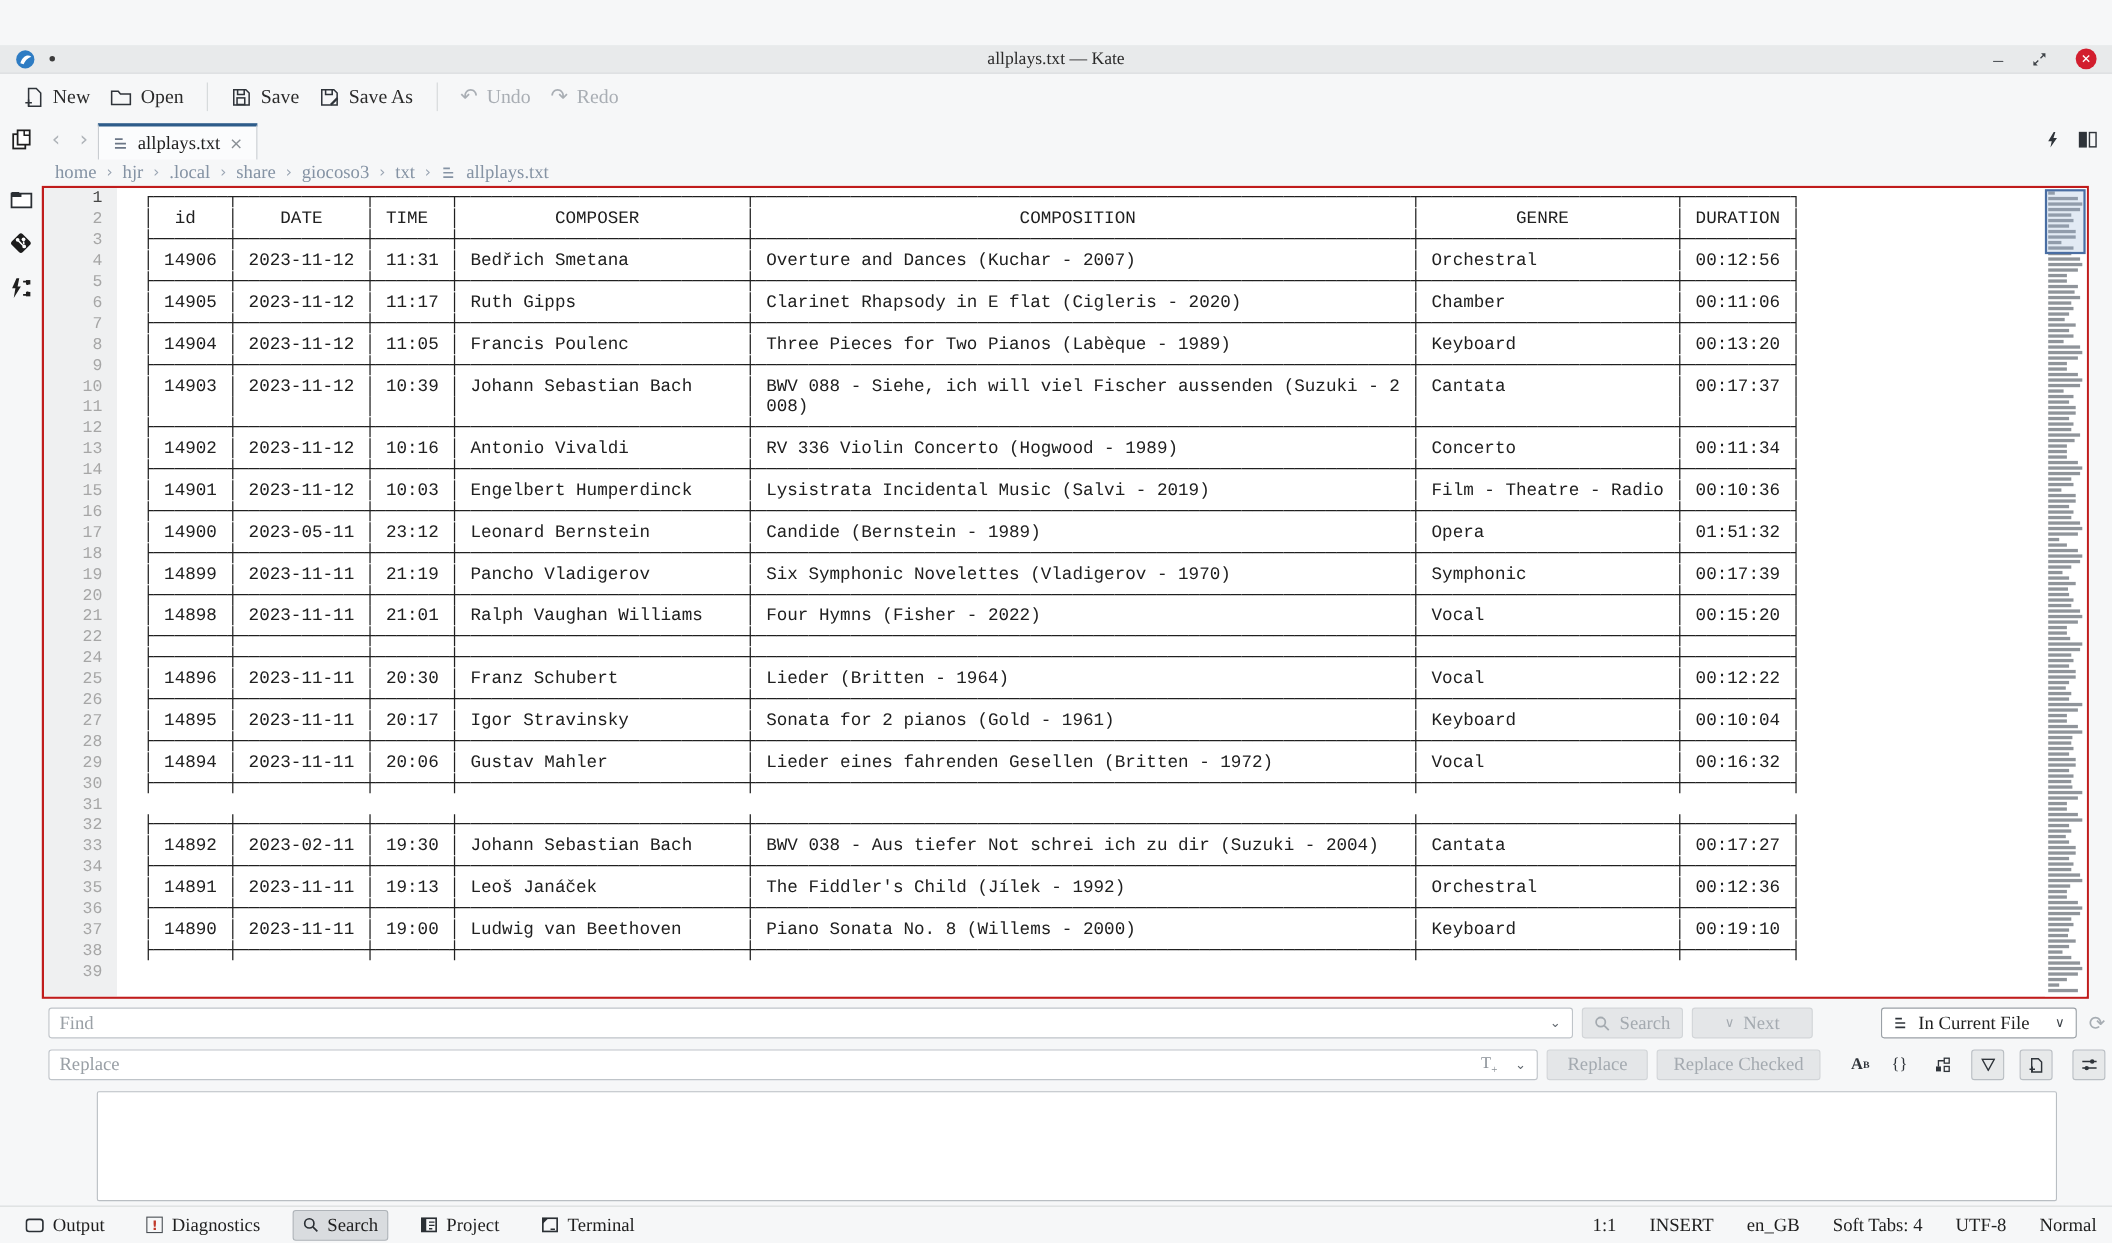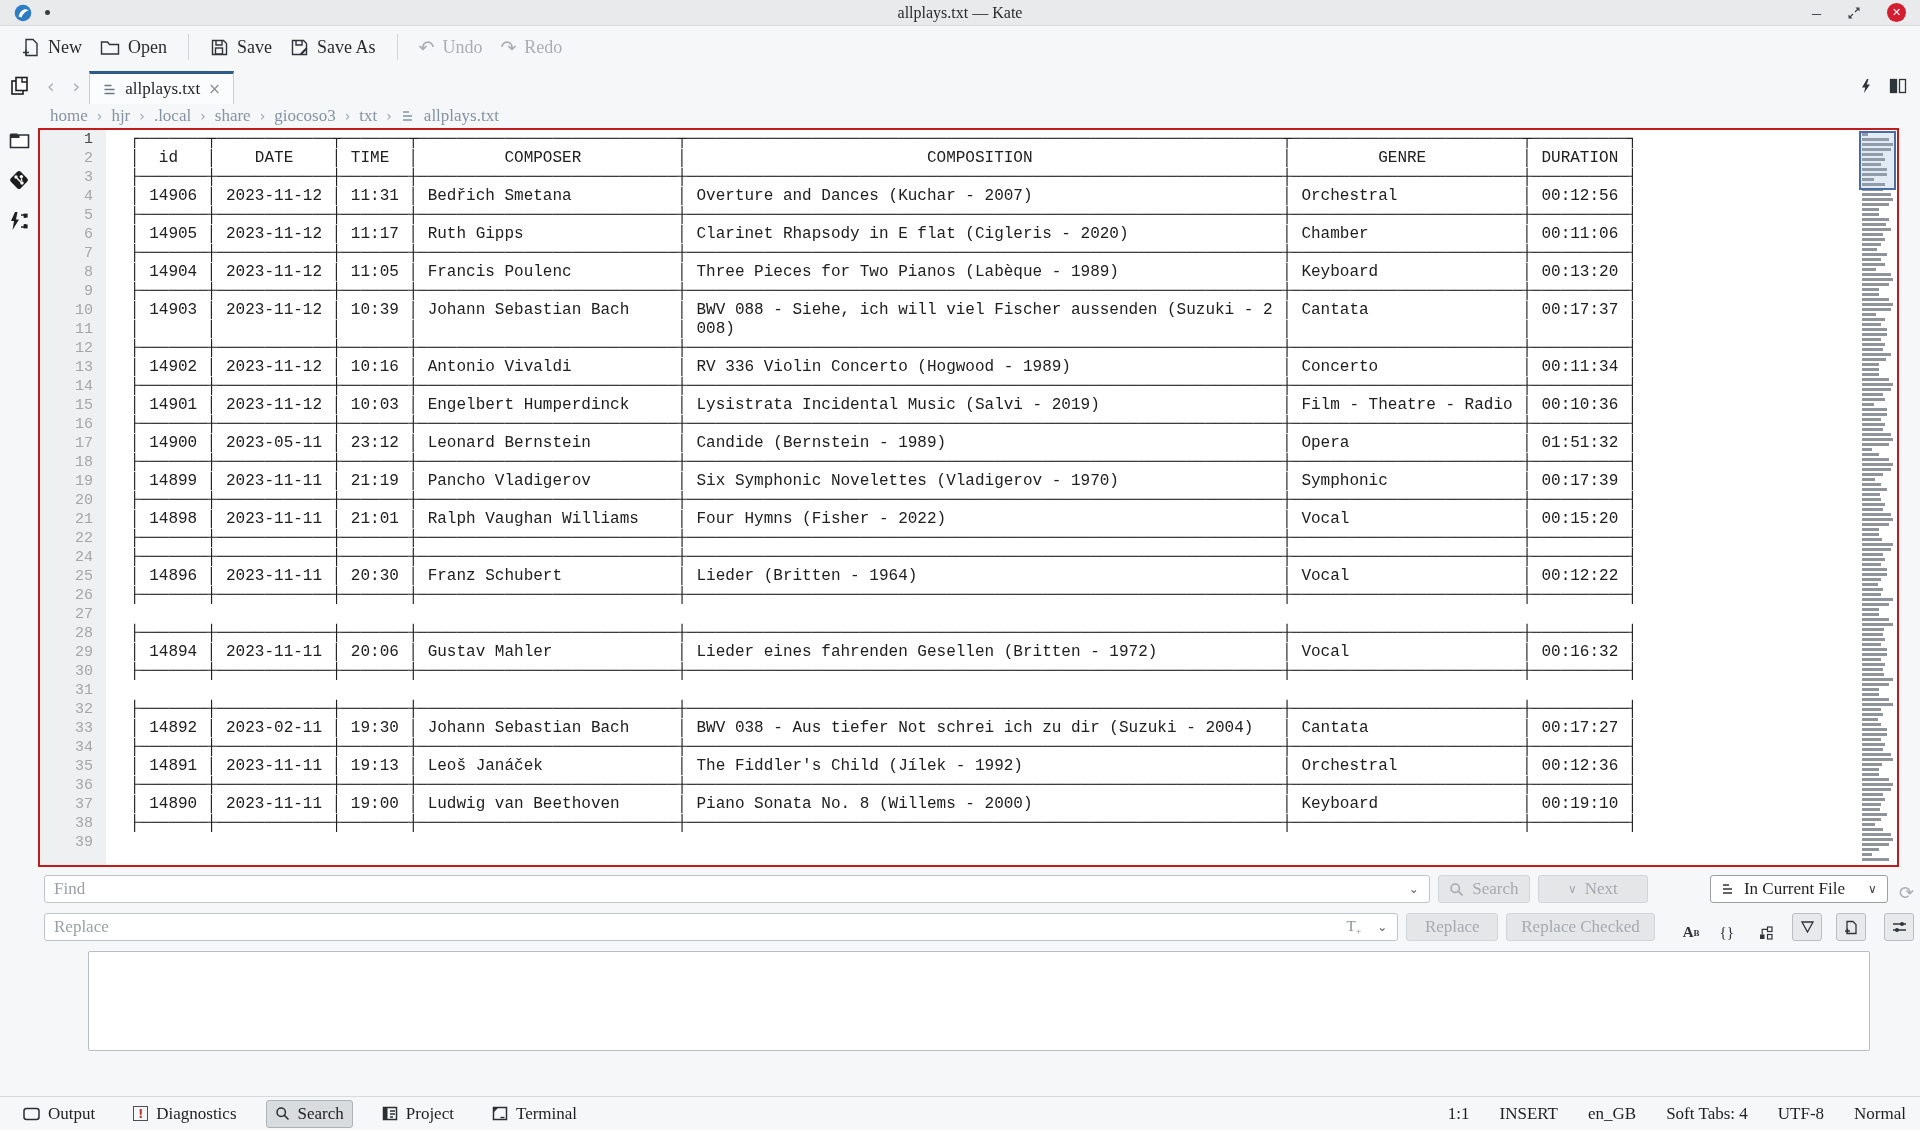--- a/index.html
+++ b/index.html
@@ -1,21 +1,21 @@
 <!DOCTYPE html>
 <html><head>
 <meta charset="utf-8">
 <style>
   * { margin:0; padding:0; box-sizing:border-box; }
   html,body { width:1920px; height:1130px; overflow:hidden; }
   body { font-family:"Liberation Serif", serif; background:#f6f7f8; color:#1f1f1f; }
   .app { width:1920px; height:1130px; display:flex; flex-direction:column; background:#f6f7f8; }
 
   
-  .titlebar { flex:none; height:26px; background:#e8eaeb; border-bottom:1px solid #dadcde; display:flex; align-items:center; padding:0 14px; position:relative; }
+  .titlebar { flex:none; height:26px; background:#e8eaeb; border-bottom:1px solid #dadcde; display:flex; align-items:center; padding:0 14px; position:relative;margin-top:41px; }
   .tb-left { display:flex; align-items:center; gap:13px; z-index:1; }
   .mod-dot { width:5px; height:5px; border-radius:50%; background:#3c3c3c; }
   .tb-title { position:absolute; left:0; right:0; text-align:center; font-size:16px; color:#2b2b2b; }
   .tb-controls { margin-left:auto; display:flex; align-items:center; gap:26px; z-index:1; }
   .win-min { font-size:18px; color:#3f4449; line-height:10px; }
   .win-close { width:19px; height:19px; border-radius:50%; background:#d21e2e; color:#fff; font-size:11px; font-weight:bold; display:flex; align-items:center; justify-content:center; font-family:"DejaVu Sans",sans-serif; }
 
   
   .menubar { flex:none; height:34px; display:flex; align-items:center; gap:29px; padding:0 19px; font-size:18px; color:#1d1d1d; }
   .menu-item { cursor:default; }
@@ -48,21 +48,21 @@
   .ln { flex:none; width:66px; text-align:right; padding-right:13px; color:#a6a6a6; font-size:15px; }
   .line.cur .ln { color:#454545; }
   .lt { white-space:pre; padding-left:24px; }
   .minimap { position:absolute; top:0; right:0; bottom:0; width:38px; background:#fff; }
   .mm-bars { position:absolute; top:3px; left:3px; }
   .mm-bar { height:3px; margin-bottom:2px; background:#8f949a; }
   .mm-viewport { position:absolute; top:1px; left:0; right:1px; height:59px; border:2px solid #4a6ea3; background:rgba(150,180,215,.28); z-index:2; }
 
   
   .search-panel { flex:none; padding:8px 6px 0 44px; }
-  .srow { display:flex; align-items:flex-end; gap:8px; height:28px; margin-bottom:10px; }
+  .srow { display:flex; align-items:center; gap:8px; height:28px; margin-bottom:10px; }
   .combo { flex:1; position:relative; height:28px; background:#fff; border:1px solid #bfc4c9; border-radius:3px; display:flex; align-items:center; }
   .combo input { border:none; outline:none; background:transparent; flex:1; font-size:17px; font-family:"Liberation Serif",serif; color:#2b2b2b; padding:0 52px 0 9px; }
   .combo input::placeholder { color:#9aa0a6; opacity:1; }
   .combo .chev { position:absolute; right:10px; color:#5f666d; font-size:12px; font-family:"DejaVu Sans",sans-serif; }
   .tplus { position:absolute; right:36px; color:#8a9097; font-size:15px; }
   .tplus sub { font-size:10px; }
   .btn { height:28px; background:#e4e6e8; border:1px solid #d2d5d8; border-radius:3px; color:#a4aab0; font-size:17px; display:flex; align-items:center; justify-content:center; gap:8px; font-family:"Liberation Serif",serif; }
   .btn-search { width:92px; }
   .btn-next { width:110px; }
   .btn-replace { width:92px; }
@@ -347,20 +347,21 @@
           <div class="line">
             <span class="ln">25</span>
             <span class="lt">│ 14896 │ 2023-11-11 │ 20:30 │ Franz Schubert            │ Lieder (Britten - 1964)                                      │ Vocal                  │ 00:12:22 │</span>
           </div>
           <div class="line">
             <span class="ln">26</span>
             <span class="lt">├───────┼────────────┼───────┼───────────────────────────┼──────────────────────────────────────────────────────────────┼────────────────────────┼──────────┤</span>
           </div>
           <div class="line">
             <span class="ln">27</span>
+            <span class="lt">│ 14895 │ 2023-11-11 │ 20:17 │ Igor Stravinsky           │ Sonata for 2 pianos (Gold - 1961)                            │ Keyboard               │ 00:10:04 │</span>
           </div>
           <div class="line">
             <span class="ln">28</span>
             <span class="lt">├───────┼────────────┼───────┼───────────────────────────┼──────────────────────────────────────────────────────────────┼────────────────────────┼──────────┤</span>
           </div>
           <div class="line">
             <span class="ln">29</span>
             <span class="lt">│ 14894 │ 2023-11-11 │ 20:06 │ Gustav Mahler             │ Lieder eines fahrenden Gesellen (Britten - 1972)             │ Vocal                  │ 00:16:32 │</span>
           </div>
           <div class="line">

